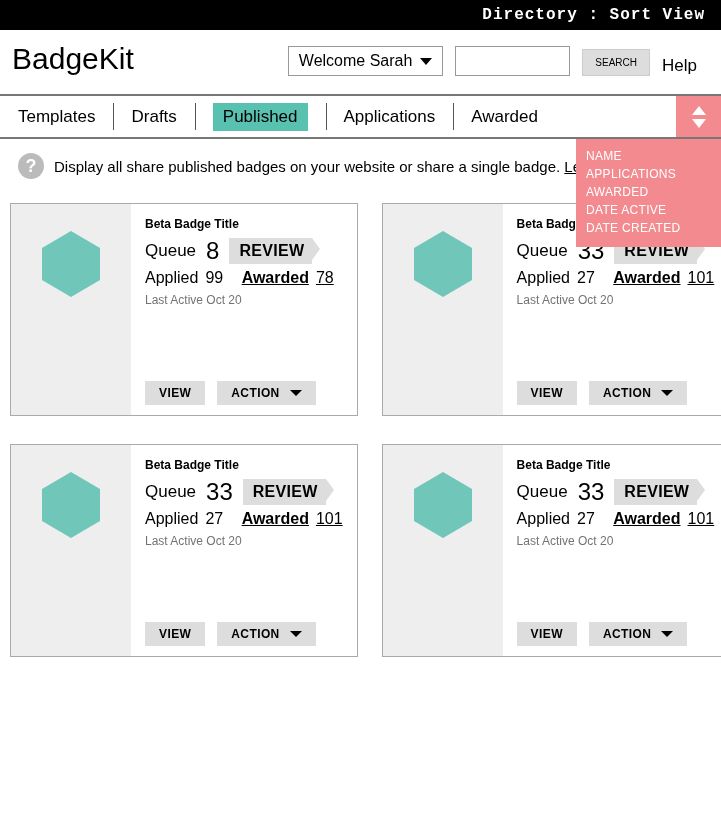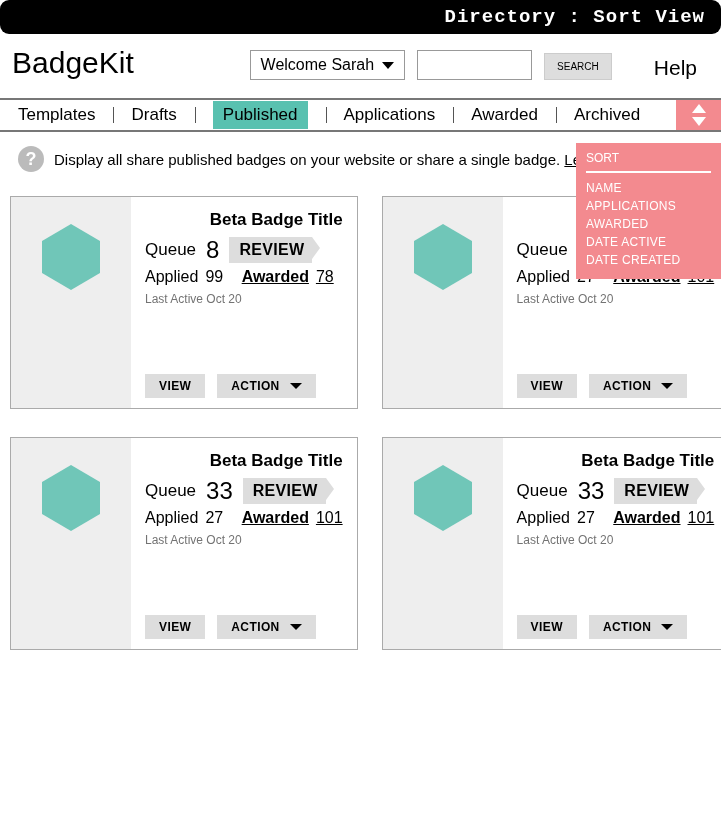--- a/index.html
+++ b/index.html
@@ -2,24 +2,23 @@
 <html><head>
 <meta charset="utf-8">
 <style>
   * { box-sizing: border-box; }
   html, body { margin: 0; padding: 0; font-family: "Segoe UI", Arial, sans-serif; }
   body { width: 721px; }
 
   .top-strip {
     background: #000; color: #fff;
     font-family: "Courier New", monospace;
-    font-weight: bold; font-size: 19px;
+    font-weight: bold; font-size: 16px;
     padding: 6px 16px 6px 0; text-align: right;
     letter-spacing: 1px;
-    border-radius: 9px;
   }
 
   .header {
     display: flex; align-items: flex-end;
     padding: 12px 24px 18px 12px;
     gap: 12px;
   }
   .logo { font-size: 30px; font-weight: 400; flex: 0 0 auto; margin-right: auto; }
   .welcome {
     border: 1px solid #999; padding: 5px 10px;
@@ -27,27 +26,27 @@
     cursor: pointer;
   }
   .welcome .chev { width: 0; height: 0; border-left: 6px solid transparent; border-right: 6px solid transparent; border-top: 7px solid #000; }
   .search-box {
     width: 115px; height: 30px; border: 1px solid #999;
   }
   .search-btn {
     background: #ddd; border: 1px solid #ccc;
     font-size: 10px; padding: 7px 12px; cursor: pointer;
   }
-  .help { font-size: 21px; cursor: pointer; margin-left: 30px; }
+  .help { font-size: 17px; cursor: pointer; }
 
   .tab-row-wrap { position: relative; }
   .tab-row {
     border-top: 2px solid #777; border-bottom: 2px solid #777;
     display: flex; align-items: stretch;
-    height: 34px;
+    height: 45px;
   }
   .tab {
     padding: 0 18px; font-size: 17px;
     display: flex; align-items: center; cursor: pointer;
     position: relative;
   }
   .tab + .tab::before {
     content: ""; position: absolute; left: 0; top: 7px; bottom: 7px;
     width: 1px; background: #555;
   }
@@ -95,21 +94,21 @@
     width: 120px; background: #eee;
     display: flex; align-items: flex-start; justify-content: center;
     padding-top: 25px;
   }
   .hex { width: 62px; height: 70px; }
   .hex polygon { fill: #70c6b8; }
 
   .card-body {
     flex: 1; padding: 13px 14px 10px; display: flex; flex-direction: column;
   }
-  .title { font-size: 17px; font-weight: 700; margin-bottom: 6px; text-align: right; }
+  .title { font-size: 12px; font-weight: 700; margin-bottom: 6px; }
   .q-row { display: flex; align-items: center; gap: 10px; margin-bottom: 4px; }
   .q-label { font-size: 17px; }
   .q-num { font-size: 24px; font-weight: 400; }
   .review-chip {
     background: #ddd; font-size: 16px; font-weight: 600;
     padding: 4px 8px 4px 10px; position: relative; cursor: pointer; letter-spacing: 0.3px;
   }
   .review-chip::after {
     content: ""; position: absolute; right: -8px; top: 0;
     width: 0; height: 0; border-top: 11px solid transparent;
@@ -145,31 +144,29 @@
 
 <div class="tab-row-wrap">
   <div class="tab-row">
     <div class="tab">Templates</div>
     <div class="tab">Drafts</div>
     <div class="tab tab-active">
         <span class="hl">Published</span>
       </div>
     <div class="tab">Applications</div>
     <div class="tab">Awarded</div>
-    <div class="tab">Archived</div>
     <div class="sort-btn">
       <svg width="18" height="26" viewBox="0 0 18 26">
         <polygon points="9,2 16,11 2,11" fill="#fff"></polygon>
         <polygon points="9,24 16,15 2,15" fill="#fff"></polygon>
       </svg>
     </div>
   </div>
 
   <div class="sort-panel">
-    <div class="hdr">SORT</div>
     <div class="opt">NAME</div>
     <div class="opt">APPLICATIONS</div>
     <div class="opt">AWARDED</div>
     <div class="opt">DATE ACTIVE</div>
     <div class="opt">DATE CREATED</div>
   </div>
 </div>
 
 <div class="hint-row">
   <div class="qmark">?</div>

